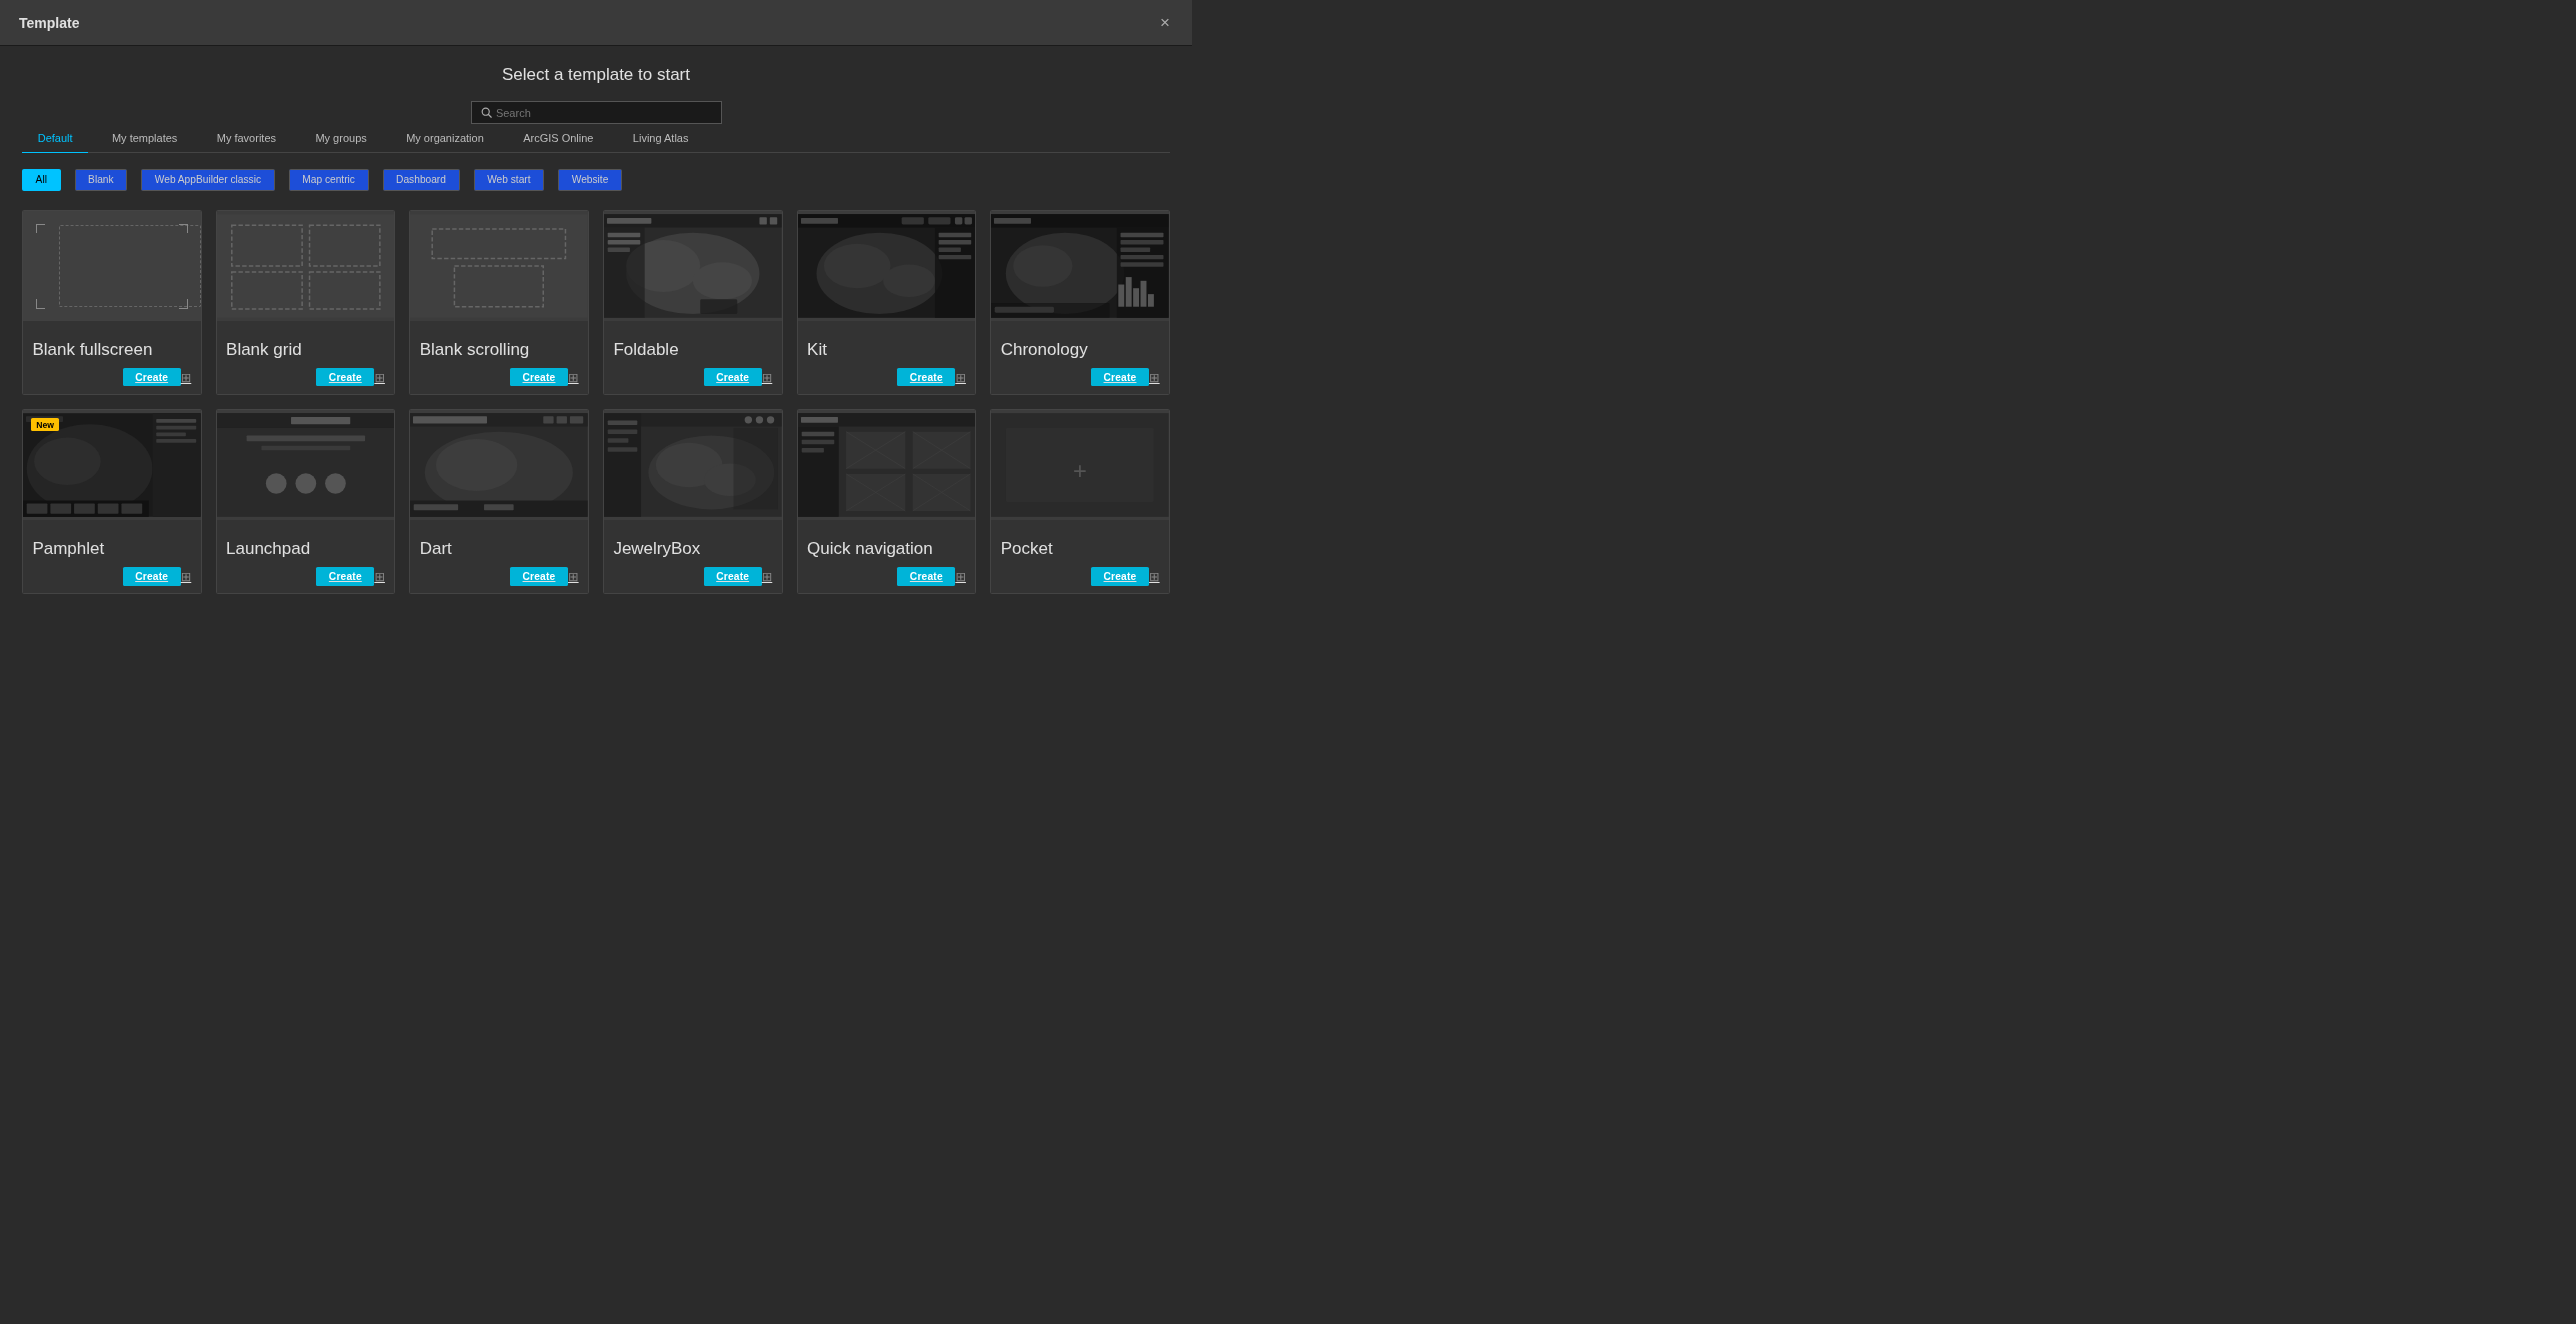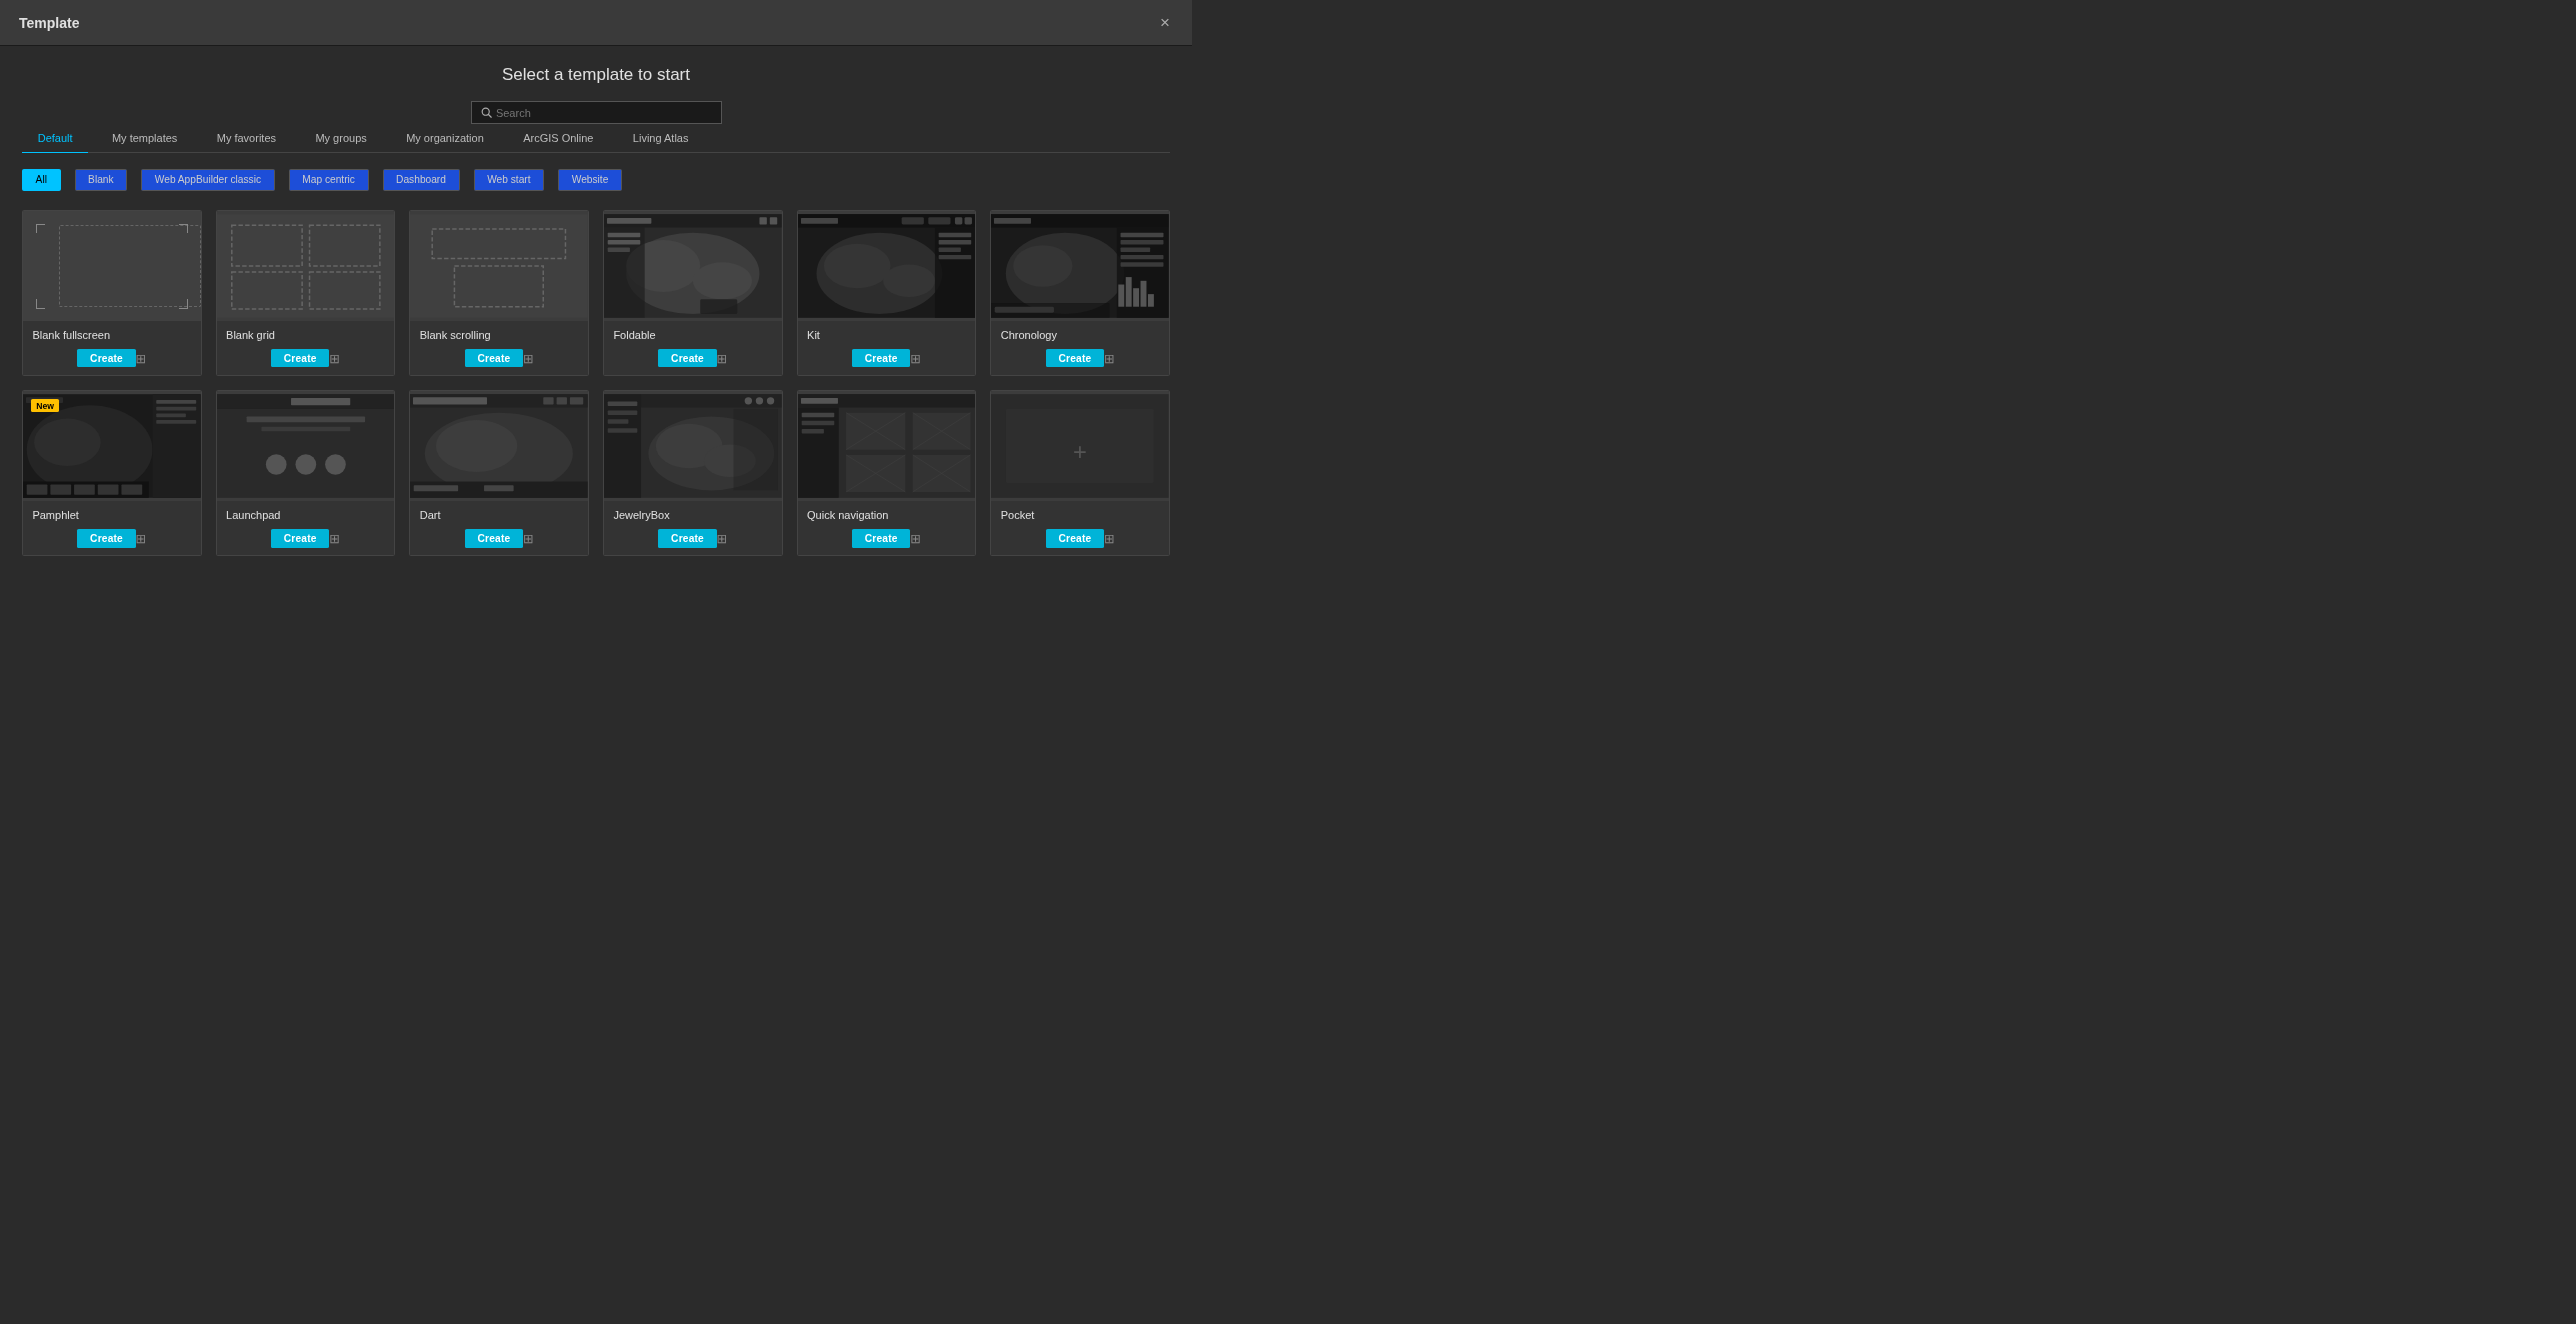--- a/index.html
+++ b/index.html
@@ -205,30 +205,32 @@
       padding: 1.6px 5.5px;
       border-radius: 1.6px;
       z-index: 10;
     }
 
     .template-info {
       padding: 7.8px 9.4px;
     }
 
     .template-name {
-      font-size: 11px;
+      font-size: 17px;
       color: #e0e0e0;
       margin-bottom: 7.8px;
       font-weight: 400;
+      margin-top: 11px;
     }
 
     .template-actions {
       display: flex;
       align-items: center;
-      justify-content: center;
+      justify-content: flex-end;
+      text-decoration: underline;
     }
 
     .create-btn {
       background: #00b4d8;
       border: none;
       color: #fff;
       font-size: 10.2px;
       font-weight: 600;
       padding: 3.9px 12.6px;
       cursor: pointer;

